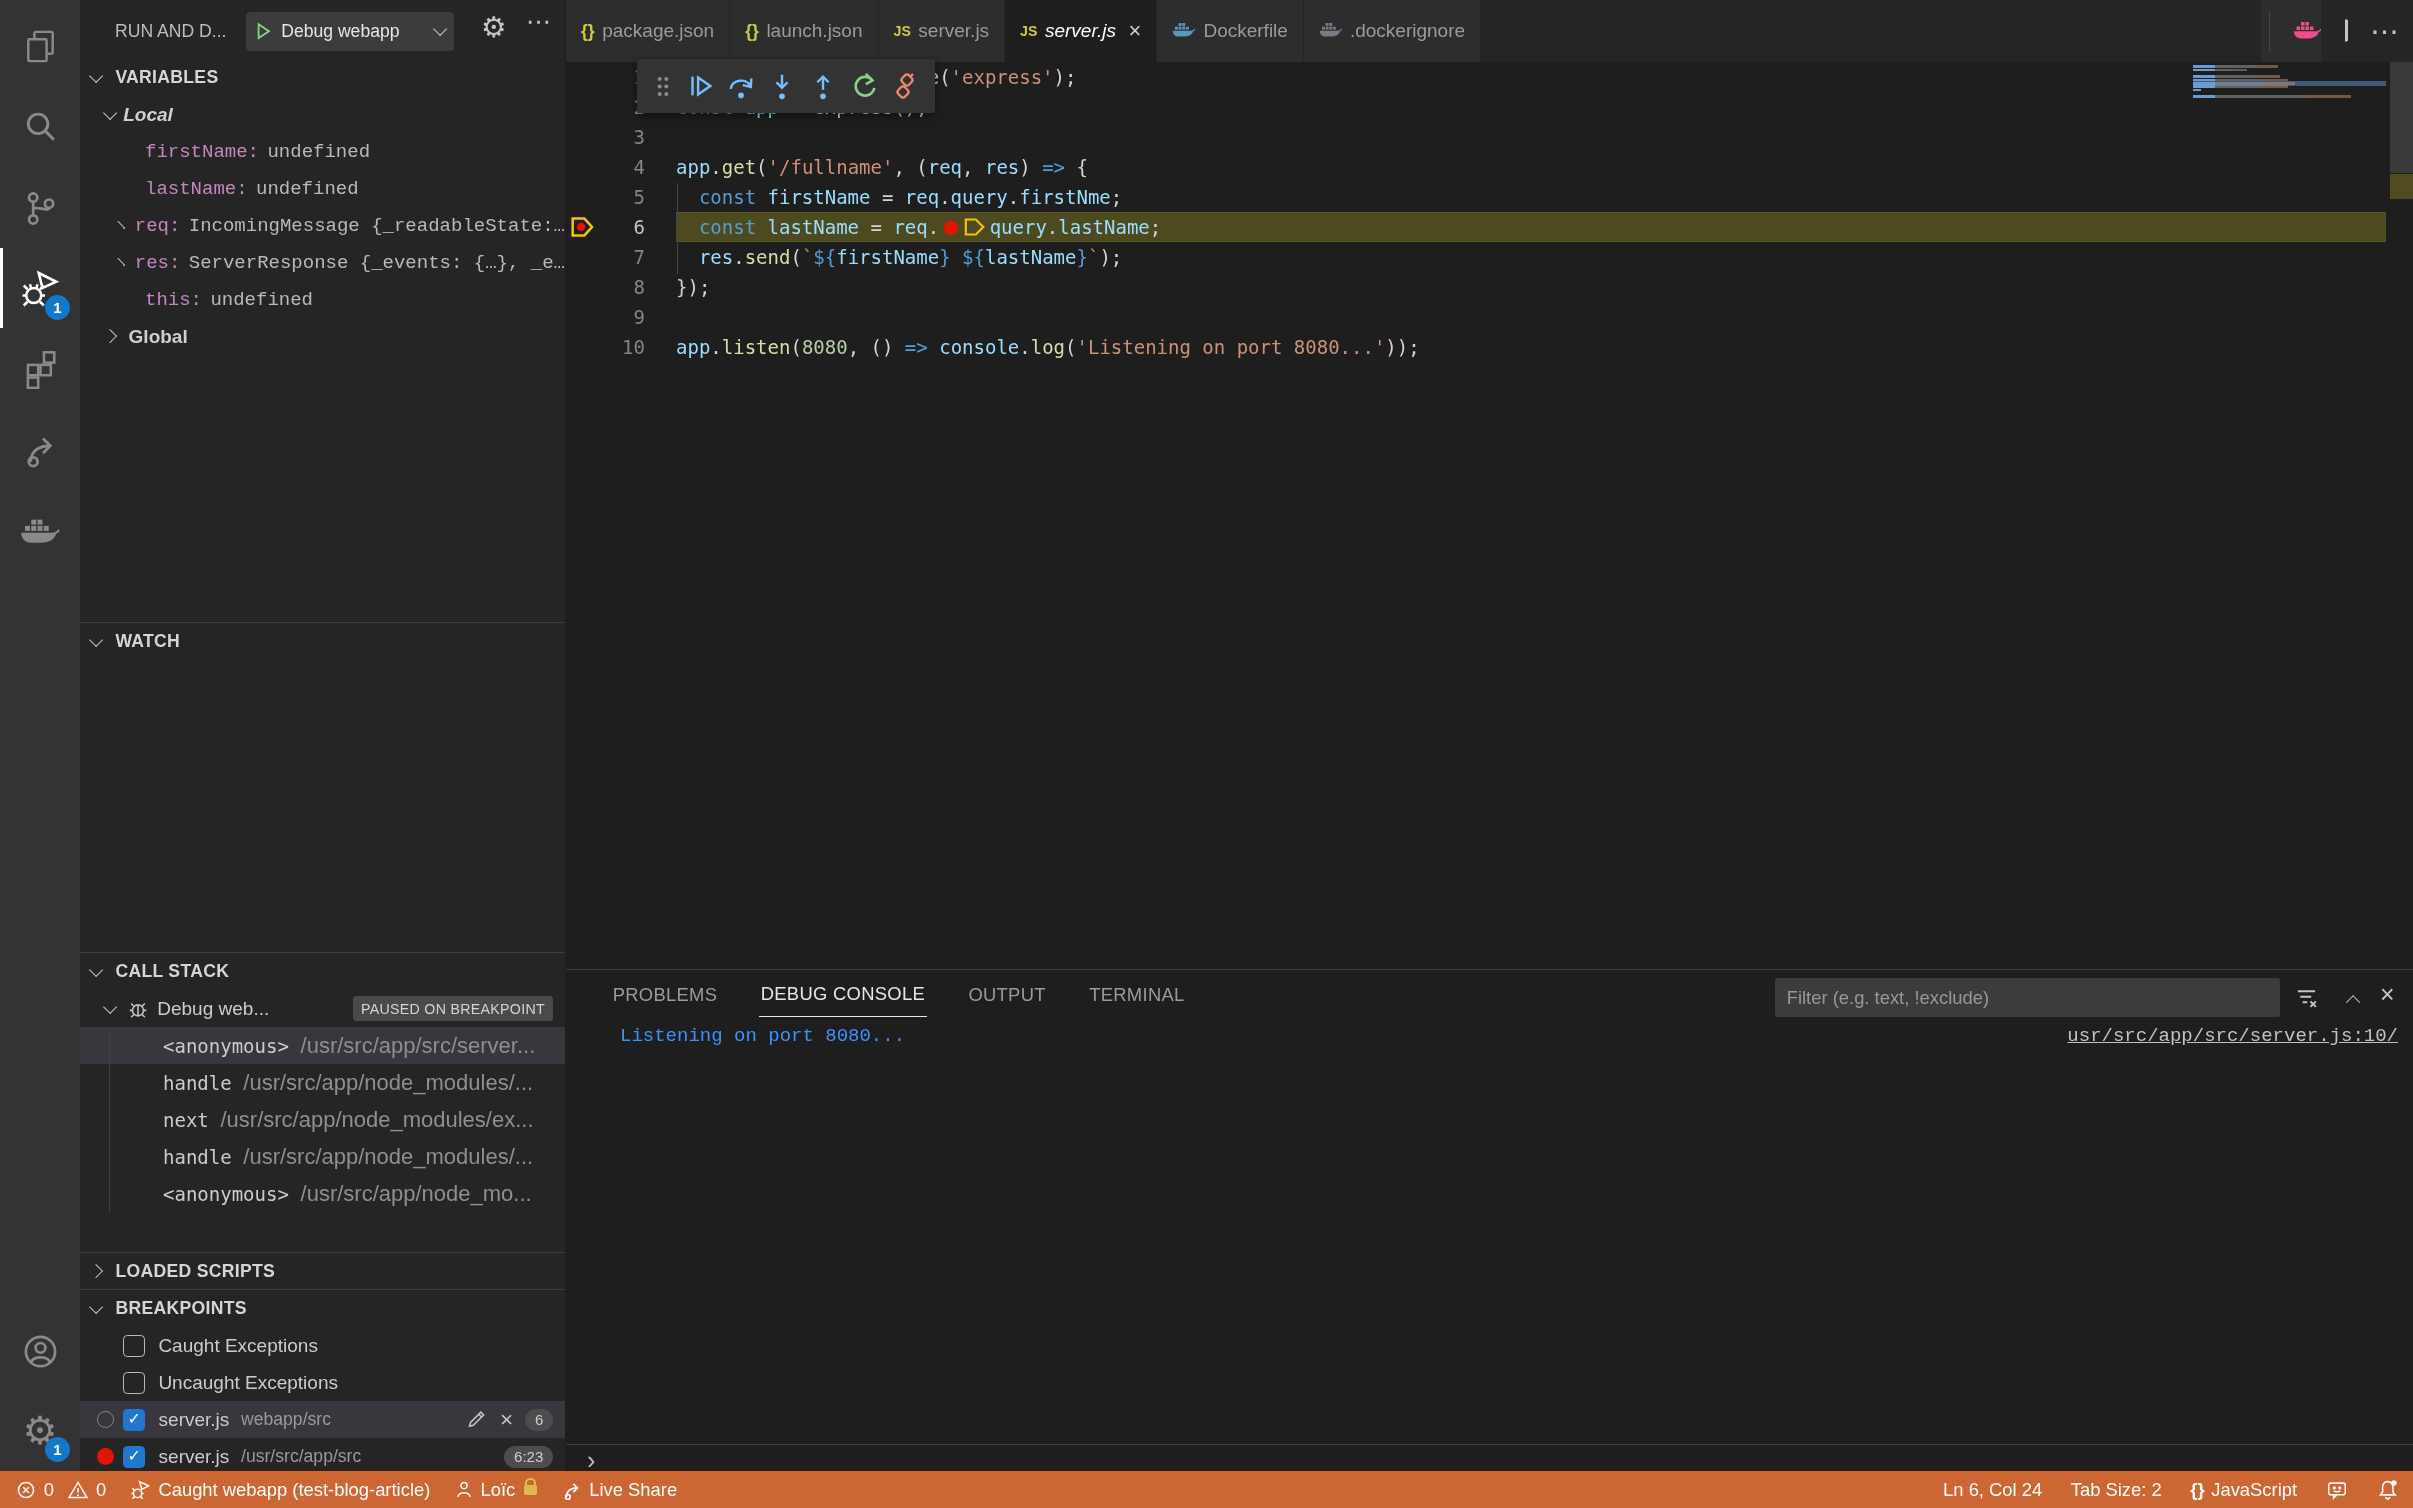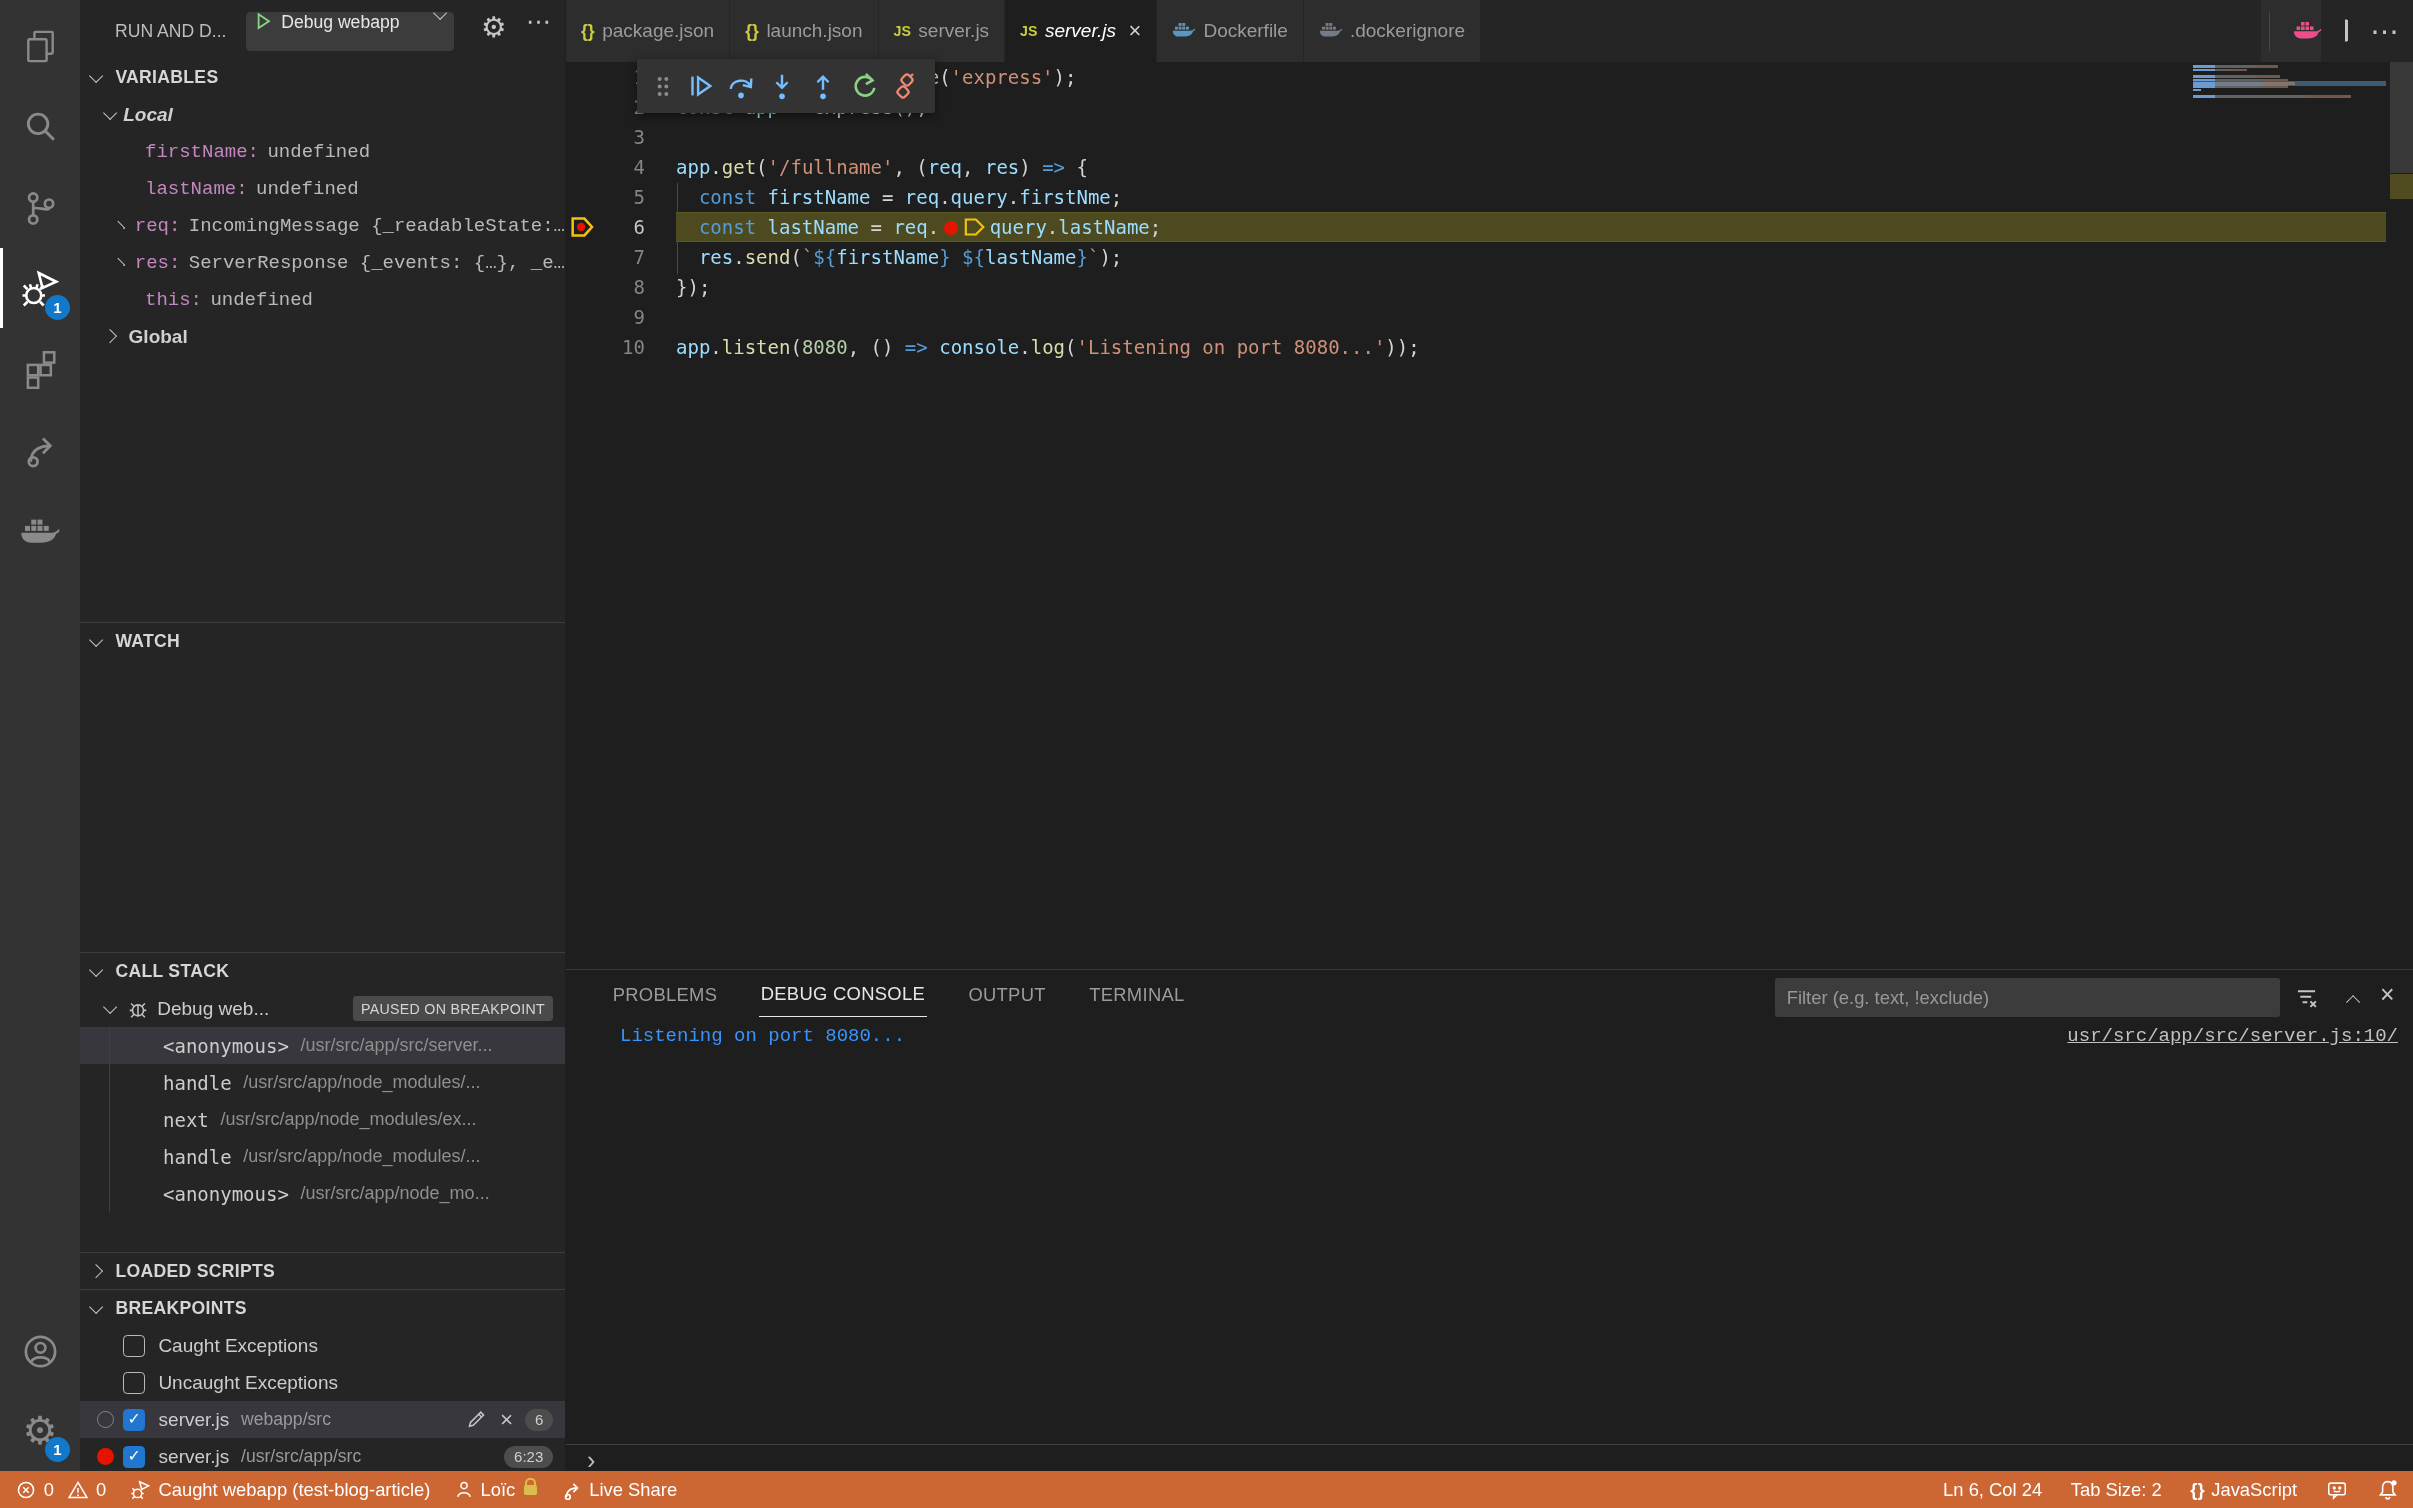--- a/index.html
+++ b/index.html
@@ -15,40 +15,40 @@
   .ab-active-border{position:absolute;left:0;top:0;width:2.5px;height:80px;background:#ffffff;}
   .ab-badge{position:absolute;right:10px;bottom:8.4px;min-width:25px;height:25px;border-radius:12.6px;
             background:#1278c9;color:#fff;font-size:15px;font-weight:bold;display:flex;align-items:center;justify-content:center;}
   .gear-glyph{font-size:39px;color:#8a8a8a;line-height:1;}
 
   
   .sidebar{position:absolute;left:80px;top:0;width:485px;bottom:37px;background:#252526;overflow:hidden;z-index:10;}
   .sb-titlebar{position:absolute;top:0;left:0;right:12px;height:62px;display:flex;align-items:center;}
   .sb-title{margin-left:35px;font-size:17.6px;color:#bdbdbd;white-space:nowrap;}
   .launch-btn{position:absolute;left:166px;top:11.7px;width:208px;height:39px;background:#3c3c3c;border-radius:4.2px;
-              display:flex;gap:8.4px;padding:0 8.4px;box-sizing:border-box;}
+              display:flex;align-items:center;gap:8.4px;padding:0 8.4px;box-sizing:border-box;}
   .launch-label{color:#e7e7e7;font-size:17.6px;flex:1;white-space:nowrap;overflow:hidden;}
   .sb-gear{position:absolute;left:401px;top:11px;font-size:28.5px;color:#c5c5c5;}
   .sb-dots{position:absolute;left:446px;top:6.7px;font-size:25px;color:#c5c5c5;letter-spacing:1.7px;}
 
   .chev{display:inline-block;width:9.2px;height:9.2px;border-right:1.7px solid #c5c5c5;border-bottom:1.7px solid #c5c5c5;}
   .chev.down{transform:rotate(45deg);margin-top:-3.4px;}
   .chev.right{transform:rotate(-45deg);}
   .chev.up{transform:rotate(-135deg);margin-top:5px;}
 
   .sec{position:absolute;left:0;right:0;}
   .sec-h{height:37px;display:flex;align-items:center;font-weight:bold;font-size:17.6px;color:#d6d6d6;letter-spacing:0.3px;}
   .sec-h .chev{margin-left:11px;margin-right:14.2px;}
   .bordered{border-top:0.8px solid #3d3d3d;}
   .row44{height:37px;display:flex;align-items:center;white-space:nowrap;overflow:hidden;}
   .vname{color:#c586c0;}
   .vval{color:#b9b9b9;margin-left:8.4px;}
   .scopelbl{color:#d0d0d0;font-weight:bold;}
   .frame-name{color:#cccccc;font-family:"DejaVu Sans Mono",monospace;font-size:19px;}
-  .frame-path{color:#8f8f8f;font-size:18px;margin-left:11.7px;}
+  .frame-path{color:#8f8f8f;font-size:22px;margin-left:11.7px;}
   .selrow{background:#37373d;}
   .hovrow{background:#37373d;}
   .paused-badge{margin-left:auto;margin-right:11.7px;background:#4a4a4a;color:#d4d4d4;font-size:14.2px;
                 border-radius:3.4px;padding:4.2px 8.4px;letter-spacing:0.3px;white-space:nowrap;}
   .cs-guide{position:absolute;left:28.5px;top:74px;bottom:0;width:0.8px;background:#3f3f46;}
   .cbx{width:22px;height:22px;border:1.7px solid #bababa;border-radius:4.2px;box-sizing:border-box;flex:none;}
   .cbx.on{background:#2177cf;border-color:#2177cf;color:#fff;font-size:16px;line-height:18.4px;text-align:center;}
   .bp-status{width:17px;height:17px;border-radius:50%;flex:none;}
   .bp-status.dot{background:#e51400;}
   .bp-status.circle{border:1.7px solid #868686;box-sizing:border-box;background:transparent;}

